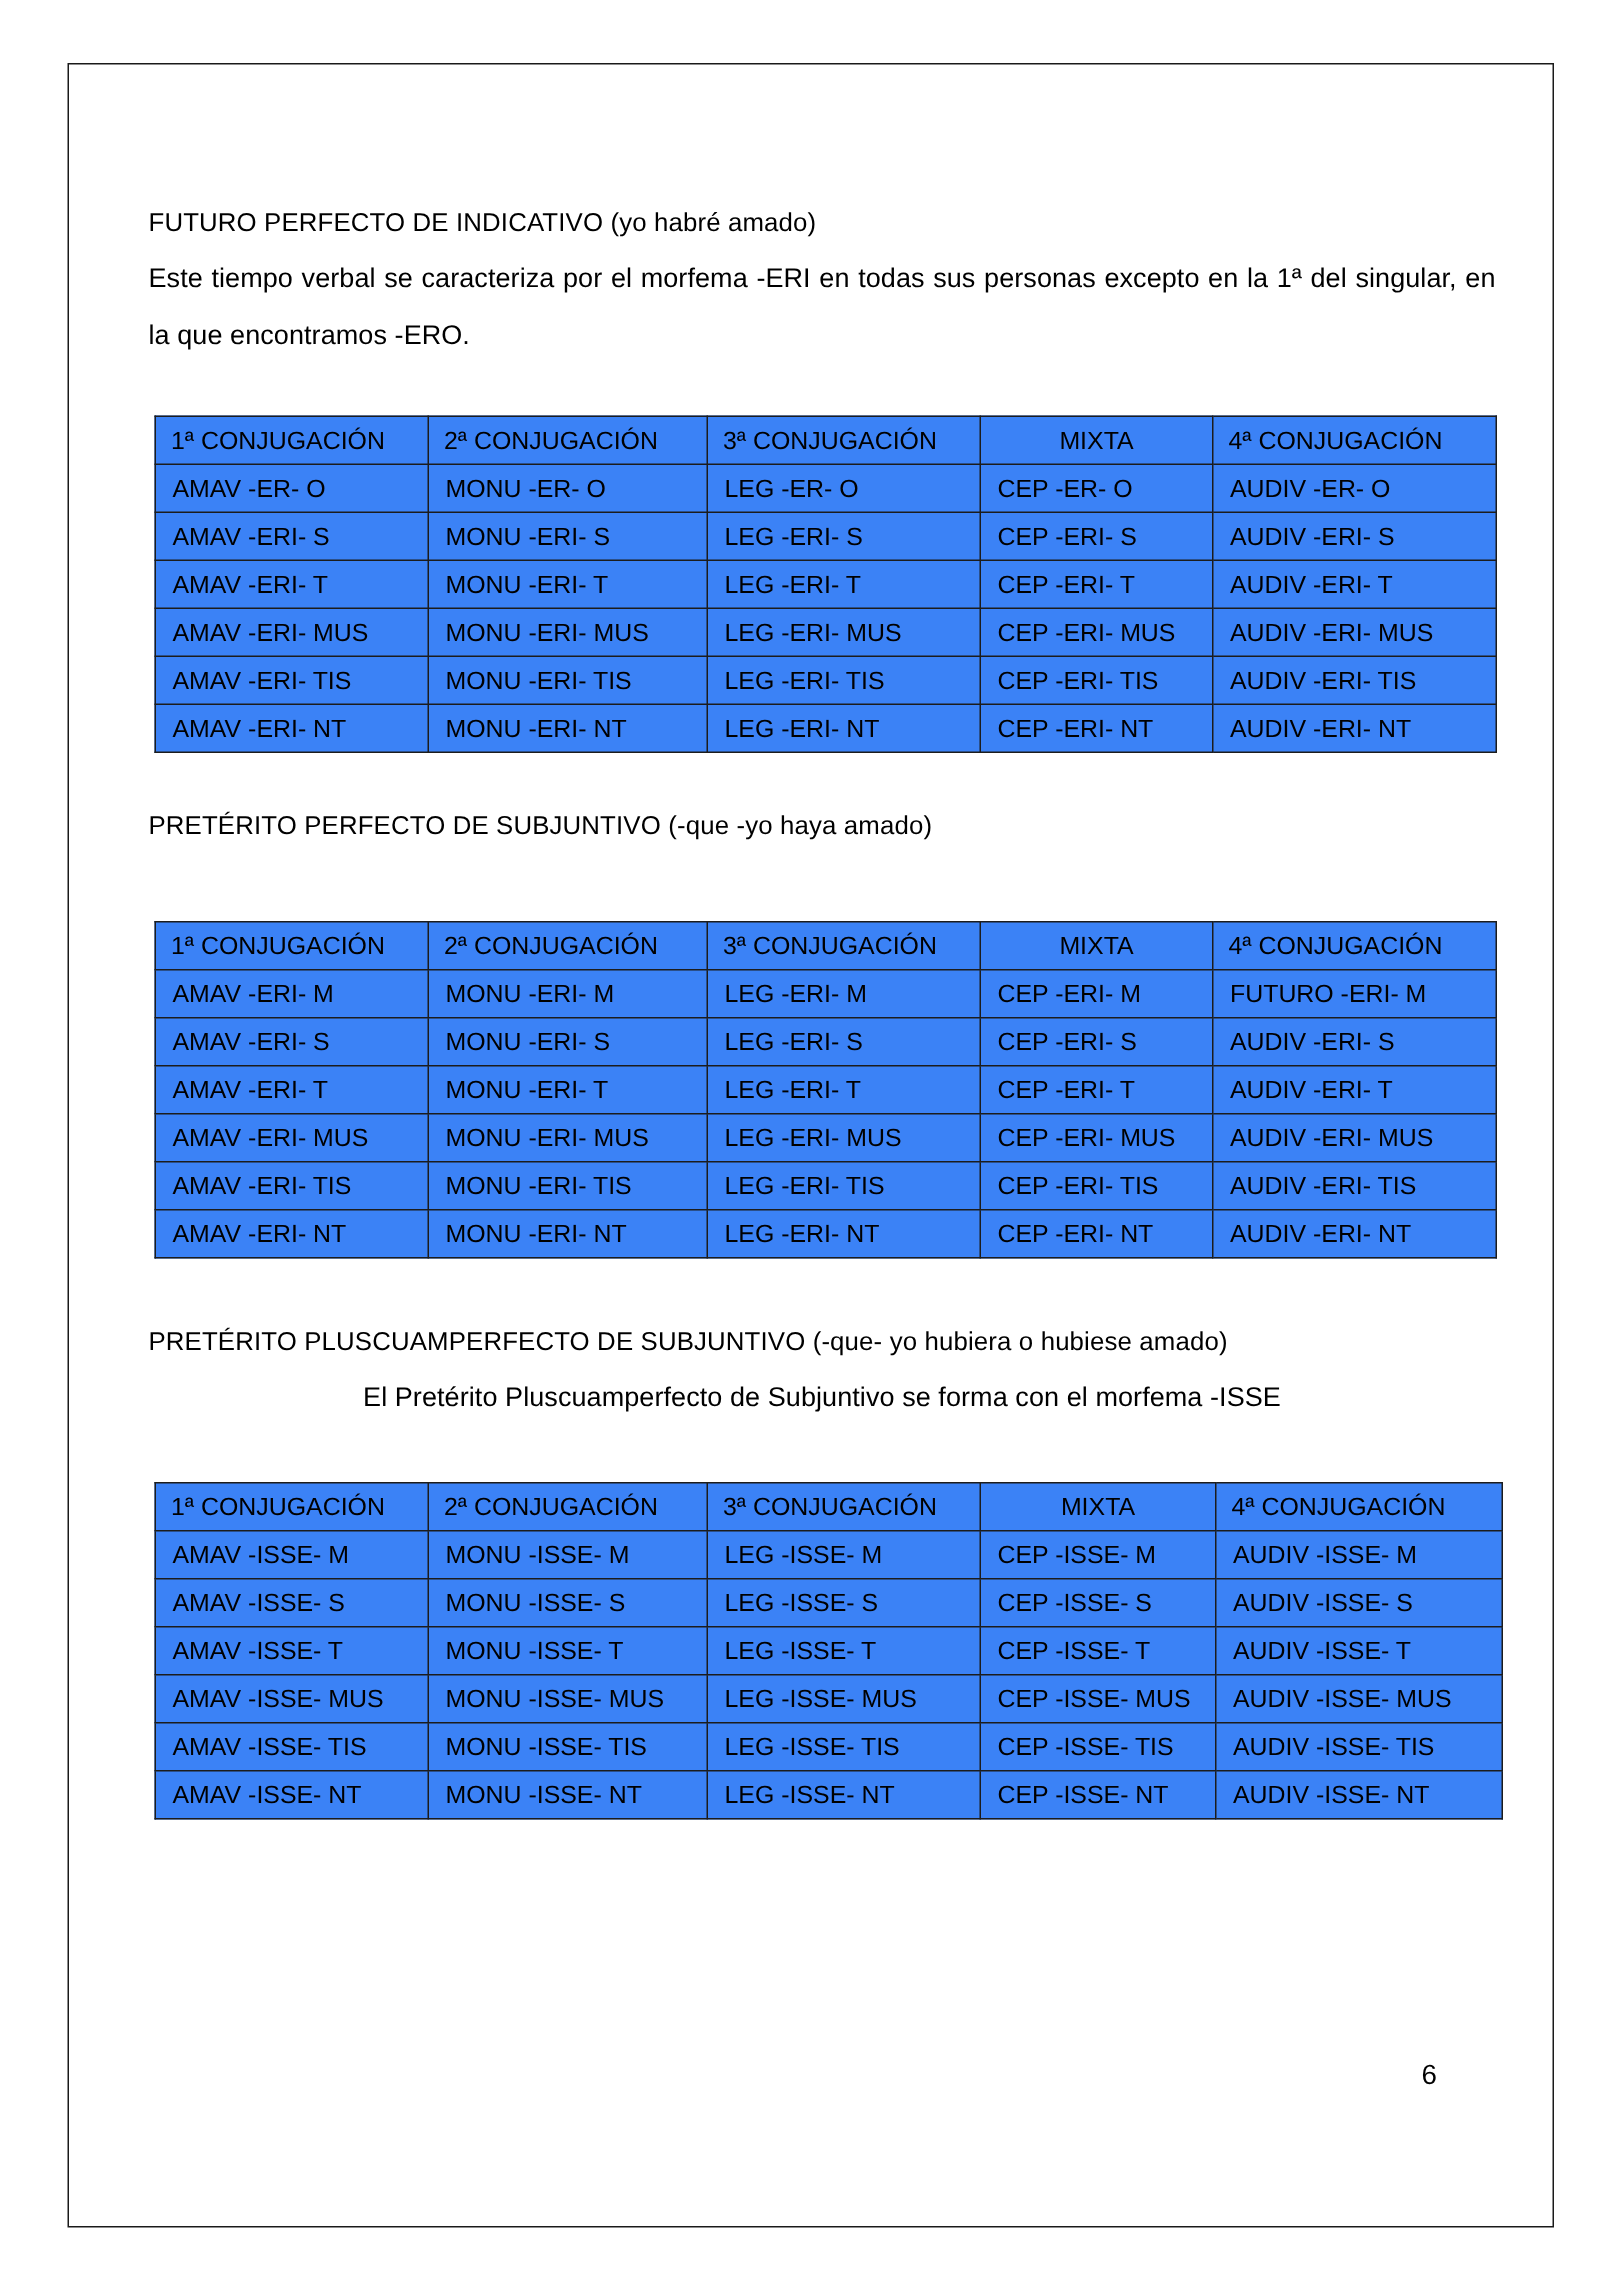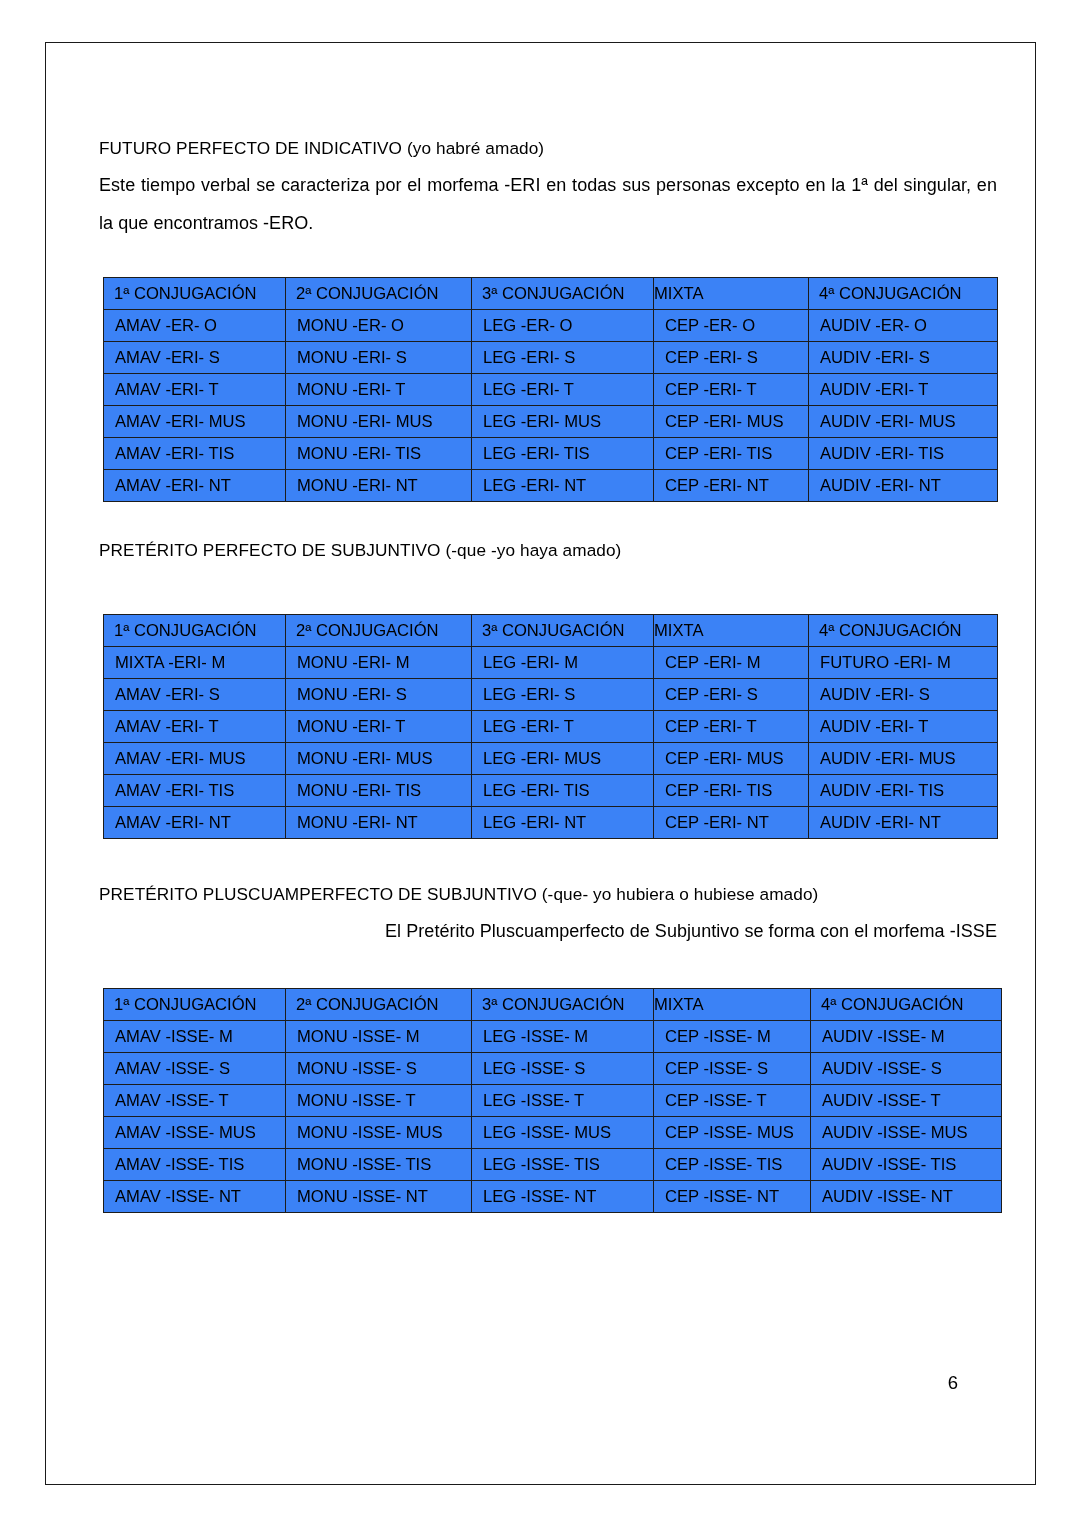--- a/index.html
+++ b/index.html
@@ -55,41 +55,41 @@
     letter-spacing: 0.1px;
     white-space: nowrap;
   }
   .body-par {
     font-size: 18px;
     line-height: 38px;
     text-align: justify;
     text-justify: inter-word;
     letter-spacing: 0.05px;
   }
-  .body-par.no-justify { text-align: right; }
+  .body-par.no-justify { text-align: center; }
 
   
   .conj-table {
     border-collapse: collapse;
     table-layout: fixed;
     font-size: 16.6px;
     background: #3b82f6;
   }
   .conj-table td, .conj-table th {
     border: 1.3px solid #1c1c1c;
     height: 31px;
     padding: 0 0 0 11px;
     text-align: left;
     vertical-align: middle;
     font-weight: normal;
     white-space: nowrap;
     overflow: hidden;
   }
   .conj-table th { padding: 0 0 0 10px; }
-  .conj-table th.th-center { padding: 0; }
+  .conj-table th.th-center { text-align: center; padding: 0; }
 
   
   .tbl-a { width: 894px; margin-left: 4px; }
   .tbl-a col.c1 { width: 182px; }
   .tbl-a col.c2 { width: 186px; }
   .tbl-a col.c3 { width: 182px; }
   .tbl-a col.c4 { width: 155px; }
   .tbl-a col.c5 { width: 189px; }
 
   
@@ -216,21 +216,21 @@
           <tr>
             <th>1ª CONJUGACIÓN</th>
             <th>2ª CONJUGACIÓN</th>
             <th>3ª CONJUGACIÓN</th>
             <th class="th-center">MIXTA</th>
             <th>4ª CONJUGACIÓN</th>
           </tr>
         </thead>
         <tbody>
           <tr>
-            <td>MIXTA -ERI- M</td>
+            <td>AMAV -ERI- M</td>
             <td>MONU -ERI- M</td>
             <td>LEG -ERI- M</td>
             <td>CEP -ERI- M</td>
             <td>FUTURO -ERI- M</td>
           </tr>
           <tr>
             <td>AMAV -ERI- S</td>
             <td>MONU -ERI- S</td>
             <td>LEG -ERI- S</td>
             <td>CEP -ERI- S</td>

